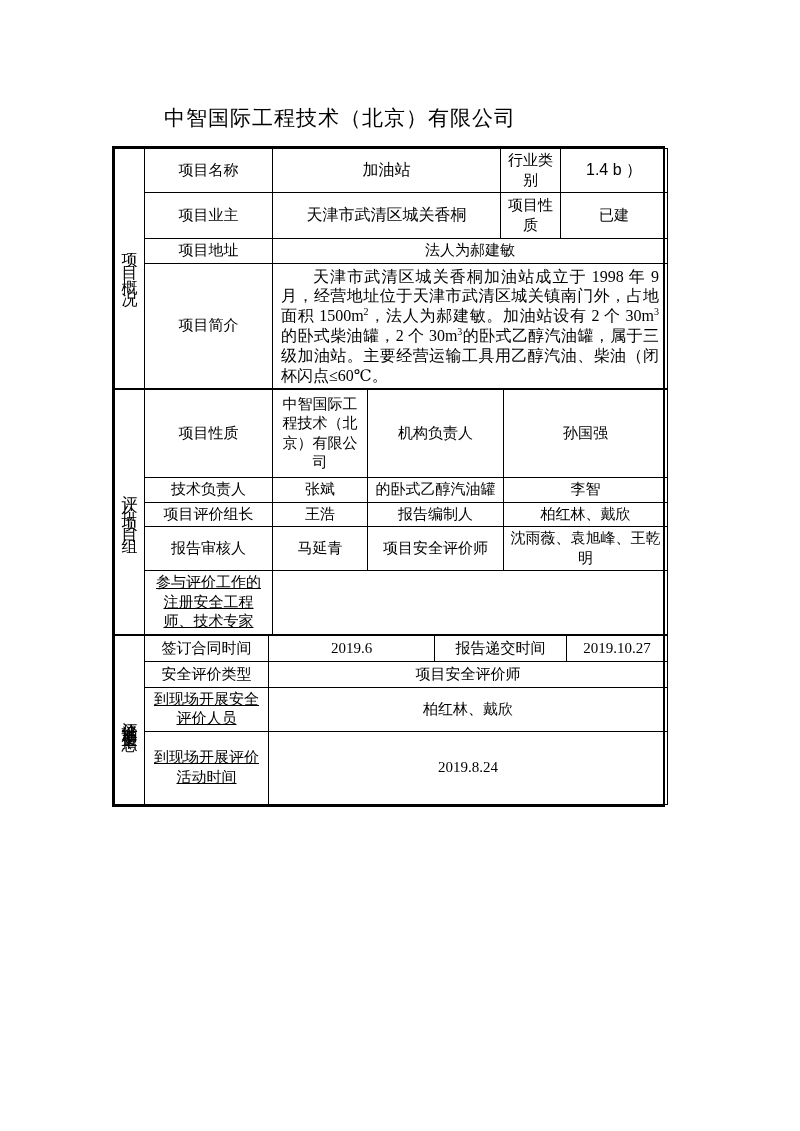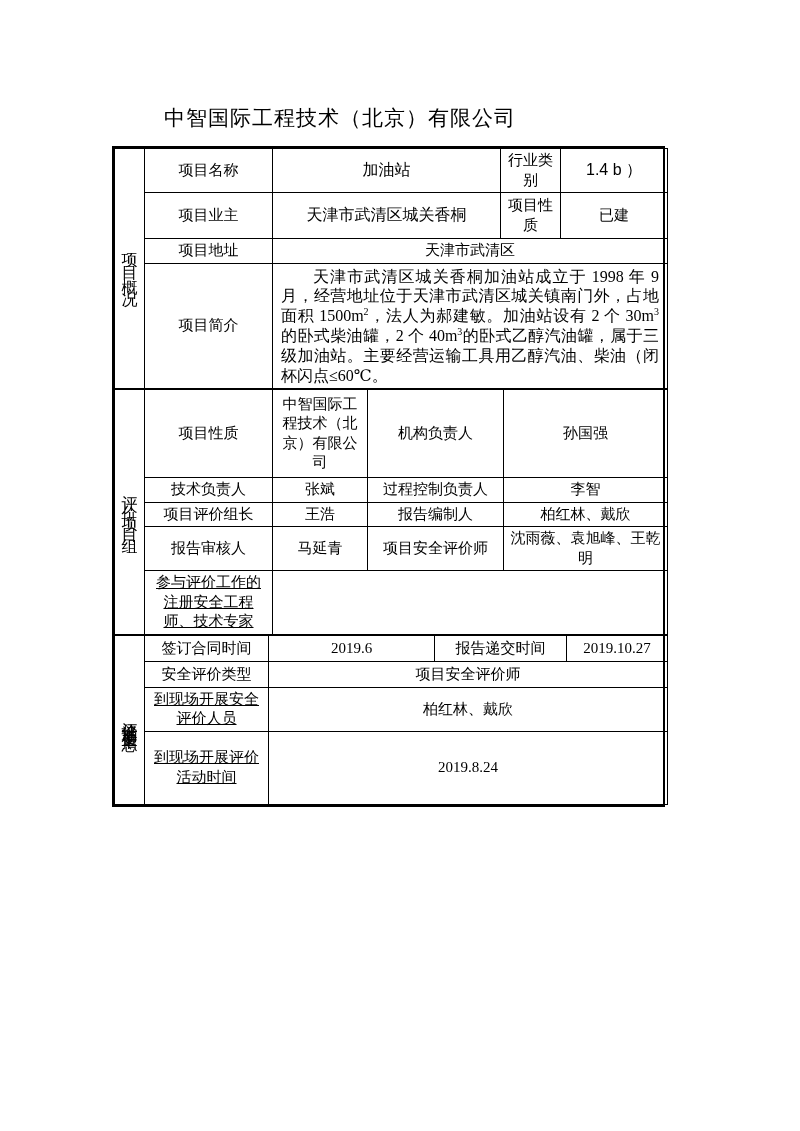--- a/index.html
+++ b/index.html
@@ -94,26 +94,26 @@
         <td class="sans-val">1.4 b ）</td>
       </tr>
       <tr>
         <td style="height:46px">项目业主</td>
         <td class="small-val">天津市武清区城关香桐</td>
         <td>项目性质</td>
         <td>已建</td>
       </tr>
       <tr>
         <td style="height:24px">项目地址</td>
-        <td colspan="3">天津市武清区</td>
+        <td colspan="3">法人为郝建敏</td>
       </tr>
       <tr>
         <td style="height:98px">项目简介</td>
         <td colspan="3" class="intro-cell">
-          <p class="intro-para"><span>天津市武清区城关香桐加油站成立于 1998 年 9 月，经营地址位于天津市武清区城关镇南门外，占地面积 1500m</span><sup>2</sup><span>，法人为郝建敏。加油站设有 2 个 30m</span><sup>3</sup><span>的卧式柴油罐，2 个 40m</span><sup>3</sup><span>的卧式乙醇汽油罐，属于三级加油站。主要经营运输工具用乙醇汽油、柴油（闭杯闪点≤60℃。</span></p>
+          <p class="intro-para"><span>天津市武清区城关香桐加油站成立于 1998 年 9 月，经营地址位于天津市武清区城关镇南门外，占地面积 1500m</span><sup>2</sup><span>，法人为郝建敏。加油站设有 2 个 30m</span><sup>3</sup><span>的卧式柴油罐，2 个 30m</span><sup>3</sup><span>的卧式乙醇汽油罐，属于三级加油站。主要经营运输工具用乙醇汽油、柴油（闭杯闪点≤60℃。</span></p>
         </td>
       </tr>
     </tbody>
       </table>
 
     <table>
       <colgroup>
         <col style="width:30px">
           <col style="width:128px">
           <col style="width:95px">
@@ -126,21 +126,21 @@
           <span class="side-text ls-b">评价项目组</span>
         </td>
         <td style="height:88px">项目性质</td>
         <td>中智国际工程技术（北京）有限公司</td>
         <td>机构负责人</td>
         <td>孙国强</td>
       </tr>
       <tr>
         <td style="height:24px">技术负责人</td>
         <td>张斌</td>
-        <td>过程控制负责人</td>
+        <td>的卧式乙醇汽油罐</td>
         <td>李智</td>
       </tr>
       <tr>
         <td style="height:24px">项目评价组长</td>
         <td>王浩</td>
         <td>报告编制人</td>
         <td>柏红林、戴欣</td>
       </tr>
       <tr>
         <td style="height:44px">报告审核人</td>

